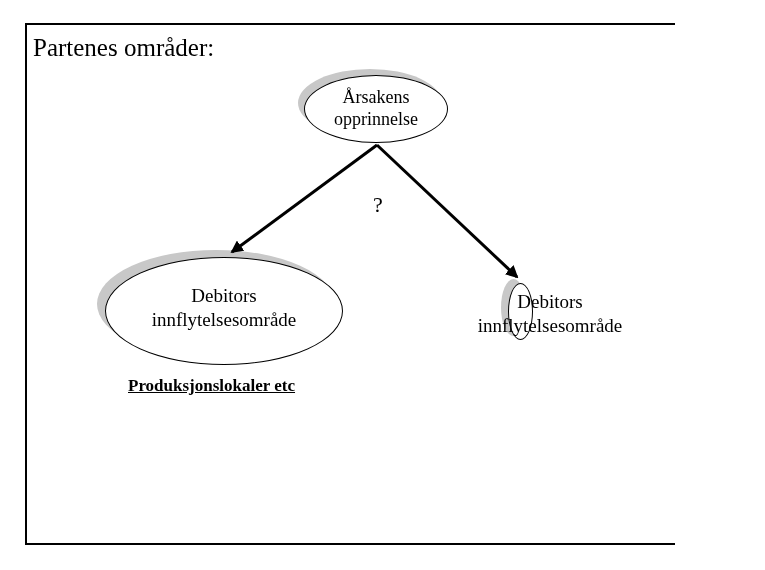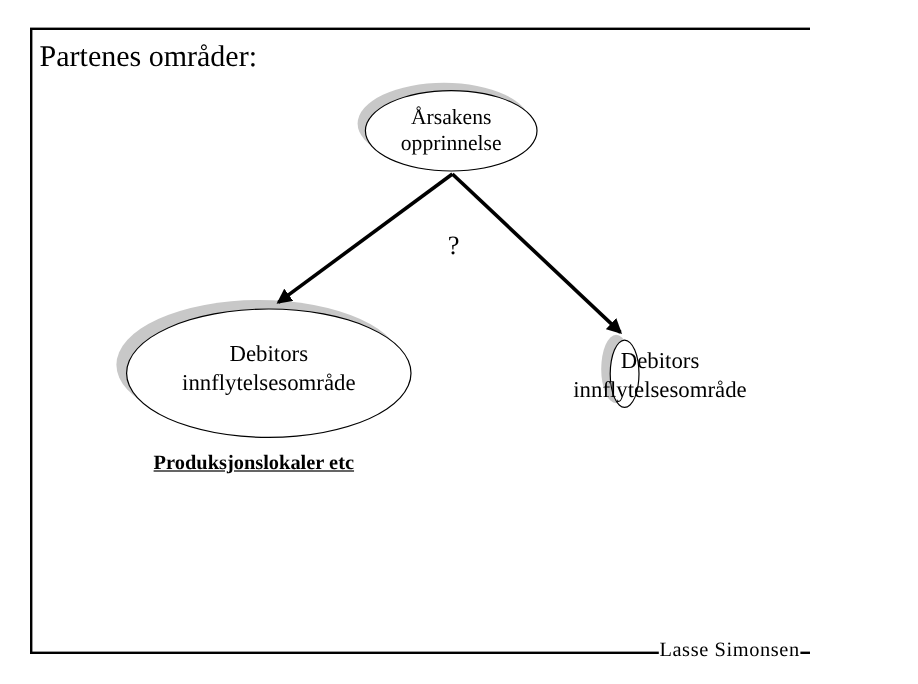--- a/index.html
+++ b/index.html
@@ -87,15 +87,14 @@
     <span>innflytelsesområde</span>
   </div>
 
   <div class="node-label right">
     <span>Debitors</span>
     <span>innflytelsesområde</span>
   </div>
 
   <div class="caption left">Produksjonslokaler etc</div>
 
-  <div class="signature">Lasse Simonsen</div>
 
 </div>
 
 </body></html>

